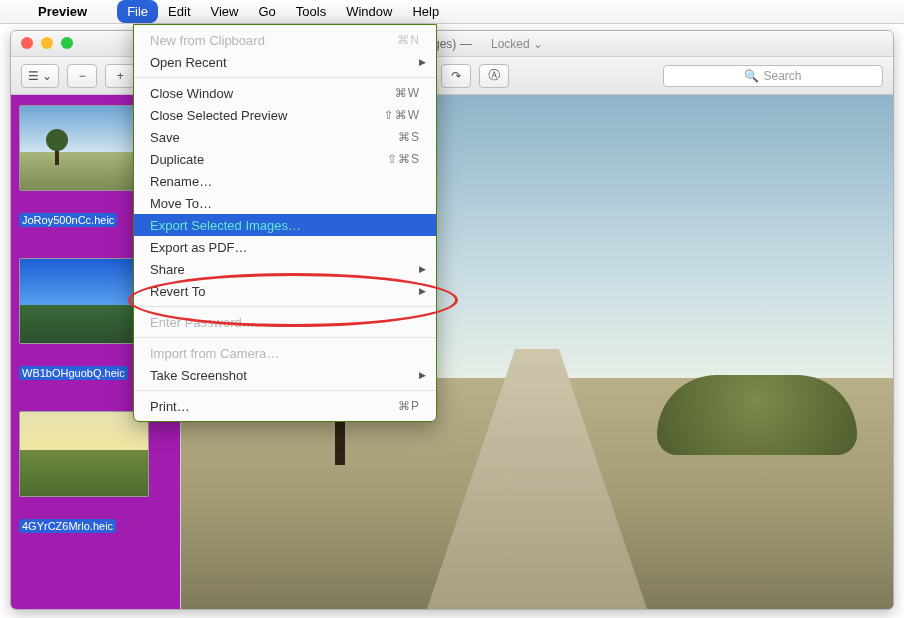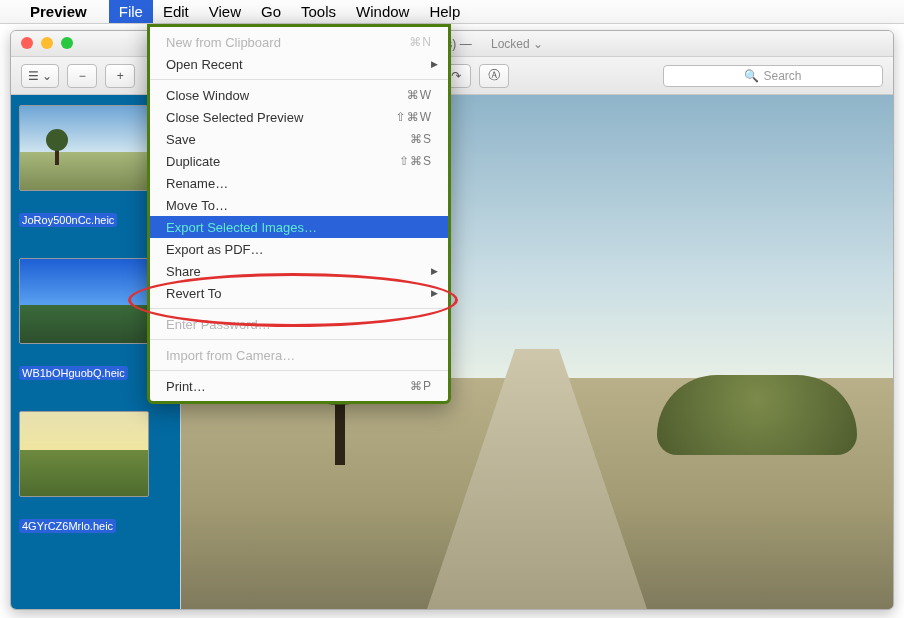--- a/index.html
+++ b/index.html
@@ -1,38 +1,38 @@
 <!DOCTYPE html>
 <html><head>
 <meta charset="utf-8">
 <style>
 * { margin: 0; padding: 0; box-sizing: border-box; font-family: -apple-system, "Helvetica Neue", Arial, sans-serif; }
 body { width: 904px; height: 618px; background: #fff; position: relative; overflow: hidden; }
 
 
-.menubar { height: 24px; background: linear-gradient(#fdfdfd,#f4f4f4); display: flex; align-items: center; padding: 0 10px; font-size: 15px; gap: 8px; border-bottom: 1px solid #d0d0d0; }
+.menubar { height: 24px; background: linear-gradient(#fdfdfd,#f4f4f4); display: flex; align-items: center; padding: 0 10px; font-size: 13px; gap: 16px; border-bottom: 1px solid #d0d0d0; }
 .apple { font-size: 15px; margin-right: 12px; }
 .app-name { font-weight: 600; margin-right: 14px; }
-.menubar .mitem { padding: 0 10px; height: 100%; display: flex; align-items: center; cursor: default; }
+.menubar .mitem { padding: 0 10px; height: 100%; display: flex; align-items: center; cursor: default; border-radius: 8px; }
 .menubar .mitem.active { background: #2a62d9; color: #fff; }
 
 
 .window { position: absolute; left: 10px; top: 30px; width: 884px; height: 580px; background: #ececec; border: 1px solid #b0b0b0; border-radius: 6px; box-shadow: 0 4px 14px rgba(0,0,0,.25); overflow: hidden; }
 .titlebar { height: 26px; background: linear-gradient(#f7f7f7,#e6e6e6); display: flex; align-items: center; justify-content: center; font-size: 12px; color: #6a6a6a; border-bottom: 1px solid #cfcfcf; position: relative; }
 .traffic { position: absolute; left: 10px; top: 6px; display: flex; gap: 8px; }
 .tl { width: 12px; height: 12px; border-radius: 50%; }
 .tl.r { background:#ff5f57; } .tl.y { background:#febc2e;} .tl.g{background:#28c840;}
 .locked { color:#8a8a8a; margin-left:16px;}
 
 .toolbar { height: 38px; background: linear-gradient(#f4f4f4,#e6e6e6); border-bottom:1px solid #c8c8c8; display:flex; align-items:center; padding:0 10px; gap:8px; }
 .tbtn { height:24px; min-width:30px; background:linear-gradient(#fff,#eee); border:1px solid #bcbcbc; border-radius:4px; display:flex; align-items:center; justify-content:center; font-size:12px; color:#555; padding:0 6px;}
 .searchbox { flex:1; max-width:220px; margin-left:auto; height:22px; border:1px solid #bcbcbc; border-radius:4px; background:#fff; display:flex; align-items:center; justify-content:center; font-size:12px; color:#9a9a9a; gap:4px;}
 
 .content { display:flex; height:calc(100% - 64px); }
-.sidebar { width:170px; background:#0369a1; border-right:1px solid #cfcfcf; padding:10px 8px; overflow:auto;}
+.sidebar { width:170px; background:#a21caf; border-right:1px solid #cfcfcf; padding:10px 8px; overflow:auto;}
 .thumb { margin-bottom:30px; }
 .thumb .img { width:130px; height:86px; border:1px solid #999; border-radius:2px; background:#88a; position:relative; overflow:hidden;}
 .thumb .fname { display:inline-block; margin-top:4px; font-size:11px; color:#fff; background:#2a62d9; padding:1px 3px; border-radius:3px; }
 .main { flex:1; background:#6b6b6b; display:flex; align-items:center; justify-content:center; }
 .main .big { width:100%; height:100%; position:relative; overflow:hidden; }
 
 
 .sky1 { position:absolute; inset:0; background:linear-gradient(#6fa6d6,#cfe4ef 55%,#a7b77a 55%,#7d8b54);} 
 .sky2 { position:absolute; inset:0; background:linear-gradient(#1d5fd4,#5aa0f0 55%,#3a6a3a 55%,#2d4f2d);} 
 .sky3 { position:absolute; inset:0; background:linear-gradient(#e7e1b0,#f0e5a0 45%,#6e8a3e 45%,#4d6b2e);} 
@@ -46,21 +46,21 @@
   background:linear-gradient(#cfc7ab,#a79f82);clip-path:polygon(40% 0,60% 0,100% 100%,0 100%);}
 .bigtree{position:absolute;left:18%;bottom:28%;}
 .bigtree::before{content:"";position:absolute;left:26px;bottom:0;width:10px;height:90px;background:#2e2416;}
 .bigtree::after{content:"";position:absolute;left:-30px;bottom:60px;width:120px;height:110px;border-radius:50%;
   background:radial-gradient(circle at 40% 40%, #5d7837, #3b4f22);}
 .bush{position:absolute;right:5%;bottom:30%;width:200px;height:80px;border-radius:60px 60px 20px 20px;
   background:radial-gradient(circle at 50% 30%, #7c8b4a, #4e5c2e);}
 .sun{position:absolute;left:60px;top:40px;width:40px;height:40px;border-radius:50%;background:radial-gradient(#fff,#f4efc2 60%,transparent 70%);}
 
 
-.menu { position:absolute; left:147px; top:24px; width:304px; background:#fbfbfb; border:3px solid #4d7c0f; border-radius:0 0 6px 6px; box-shadow:0 6px 22px rgba(0,0,0,.35); padding:4px 0; font-size:13px; z-index:50;}
+.menu { position:absolute; left:133px; top:24px; width:304px; background:#fbfbfb; border:1px solid #4d7c0f; border-radius:0 0 6px 6px; box-shadow:0 6px 22px rgba(0,0,0,.35); padding:4px 0; font-size:13px; z-index:50;}
 .menu .row { display:flex; align-items:center; height:22px; padding:0 16px; color:#333; justify-content:space-between; position:relative;}
 .menu .row.disabled { color:#b6b6b6; }
 .menu .row .sc { font-size:12px; color:#7a7a7a; font-family:inherit; letter-spacing:1px;}
 .menu .row.disabled .sc { color:#c6c6c6; }
 .menu .row.highlight { background:#2a62d9; color:#5eead4; }
 .menu hr { border:none; border-top:1px solid #e0e0e0; margin:4px 0; }
 .menu .sub::after{content:"▶";font-size:9px;color:#555;position:absolute;right:10px;}
 
 
 .annot { position:absolute; left:128px; top:273px; width:330px; height:54px; border:3px solid #e03030; border-radius:50%; z-index:60; pointer-events:none;}
@@ -173,20 +173,23 @@
       <span>Revert To</span>
     </div>
     <hr>
     <div class="row disabled">
       <span>Enter Password…</span>
     </div>
     <hr>
     <div class="row disabled">
       <span>Import from Camera…</span>
     </div>
+    <div class="row sub">
+      <span>Take Screenshot</span>
+    </div>
     <hr>
     <div class="row">
       <span>Print…</span>
       <span class="sc">⌘P</span>
     </div>
   </div>
 
 <div class="annot"></div>
 
 </body></html>

